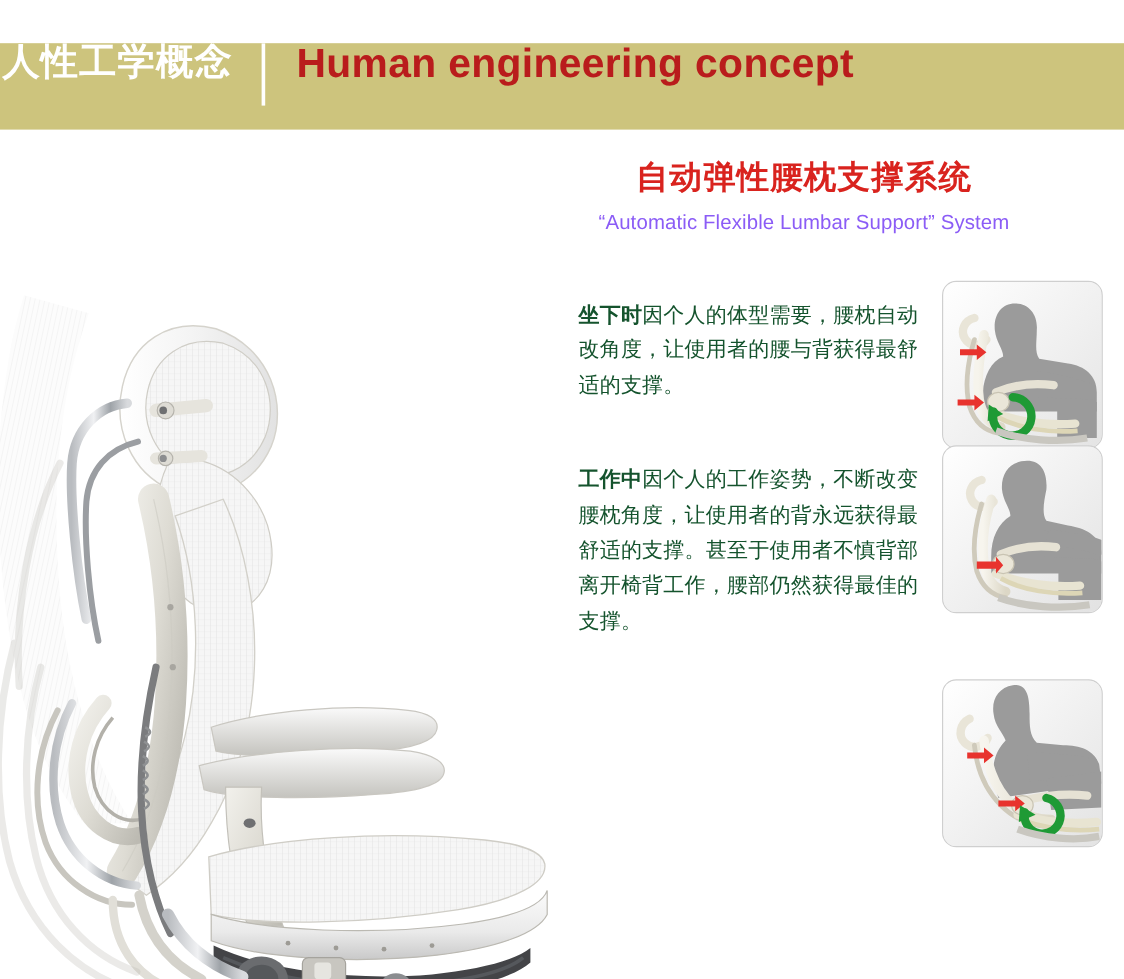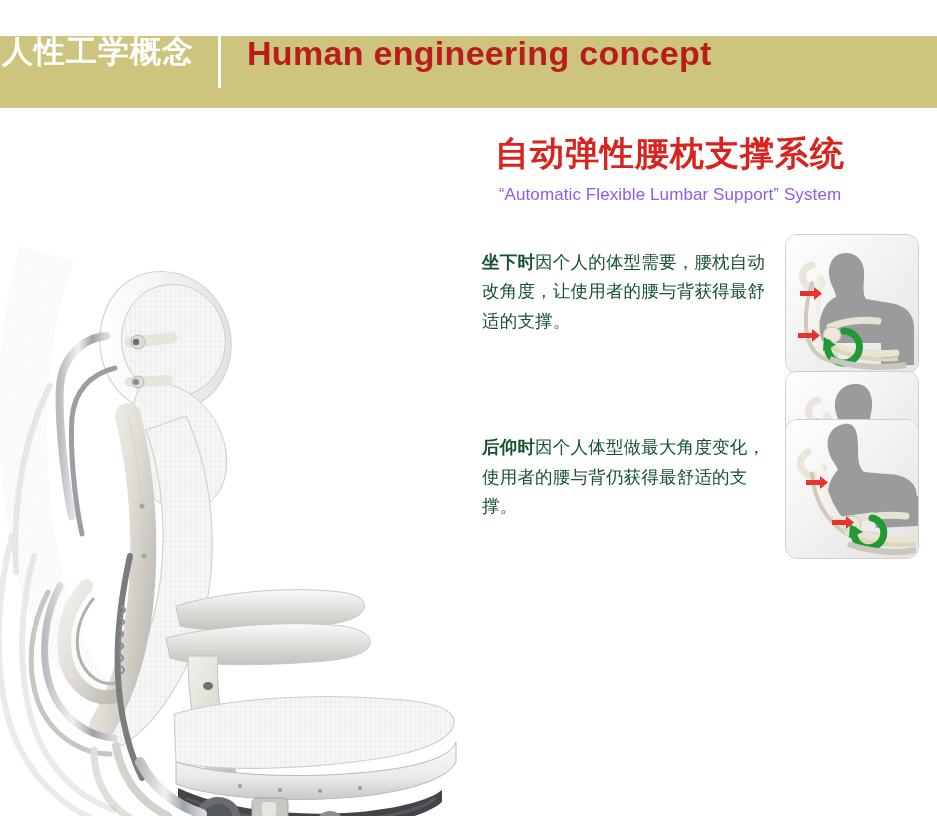--- a/index.html
+++ b/index.html
@@ -71,21 +71,21 @@
   
   .headings {
     position: absolute;
     left: 420px;
     top: 132px;
     width: 500px;
     text-align: center;
   }
   .title-cn {
     color: #d9231e;
-    font-size: 34px;
+    font-size: 27px;
     font-weight: 700;
     letter-spacing: 1px;
     line-height: 1.25;
   }
   .title-en {
     color: #8b5cf6;
     font-size: 17px;
     font-weight: 400;
     letter-spacing: 0.1px;
     line-height: 1.3;
@@ -316,20 +316,23 @@
 
           <path d="M58 96 A16 16 0 1 1 42 108" fill="none" stroke="#1f9a35" stroke-width="7" stroke-linecap="round"></path>
           <path d="M38 102 L50 110 L37 116 Z" fill="#1f9a35"></path>
 
           <path d="M44 124 C66 132 96 134 120 130" fill="none" stroke="#c9c7c0" stroke-width="6"></path>
         </svg>
       </div>
     </div>
 
     <div class="feature-row r2">
+      <div class="feature-text">
+        <b>工作中</b><span>因个人的工作姿势，不断改变腰枕角度，让使用者的背永远获得最舒适的支撑。甚至于使用者不慎背部离开椅背工作，腰部仍然获得最佳的支撑。</span>
+      </div>
       <div class="thumb">
         <svg width="132" height="138" viewBox="0 0 132 138" xmlns="http://www.w3.org/2000/svg">
           <defs>
             <linearGradient id="tbg2" x1="0" y1="0" x2="1" y2="1">
               <stop offset="0" stop-color="#ffffff"></stop>
                 <stop offset="1" stop-color="#e2e2e2"></stop>
             </linearGradient>
             <linearGradient id="tf2" x1="0" y1="0" x2="1" y2="0">
               <stop offset="0" stop-color="#f7f5ee"></stop>
                 <stop offset="1" stop-color="#dcd7c6"></stop>
@@ -354,23 +357,20 @@
           <path d="M48 110 C66 120 92 124 116 122" fill="none" stroke="#ddd6b6" stroke-width="4"></path>
           <ellipse cx="50" cy="98" rx="9" ry="8" fill="#eae6d8" stroke="#c9c4b3"></ellipse>
 
           <path d="M28 96 L44 96 L44 92 L50 99 L44 106 L44 102 L28 102 Z" fill="#e8332e"></path>
           <path d="M46 126 C68 134 98 136 122 132" fill="none" stroke="#c9c7c0" stroke-width="6"></path>
         </svg>
       </div>
     </div>
 
     <div class="feature-row r3">
-      <div class="feature-text">
-        <b>后仰时</b><span>因个人体型做最大角度变化，使用者的腰与背仍获得最舒适的支撑。</span>
-      </div>
       <div class="thumb">
         <svg width="132" height="138" viewBox="0 0 132 138" xmlns="http://www.w3.org/2000/svg">
           <defs>
             <linearGradient id="tbg3" x1="0" y1="0" x2="1" y2="1">
               <stop offset="0" stop-color="#ffffff"></stop>
                 <stop offset="1" stop-color="#e3e3e3"></stop>
             </linearGradient>
             <linearGradient id="tf3" x1="0" y1="0" x2="1" y2="0">
               <stop offset="0" stop-color="#f7f5ee"></stop>
                 <stop offset="1" stop-color="#dcd7c6"></stop>

